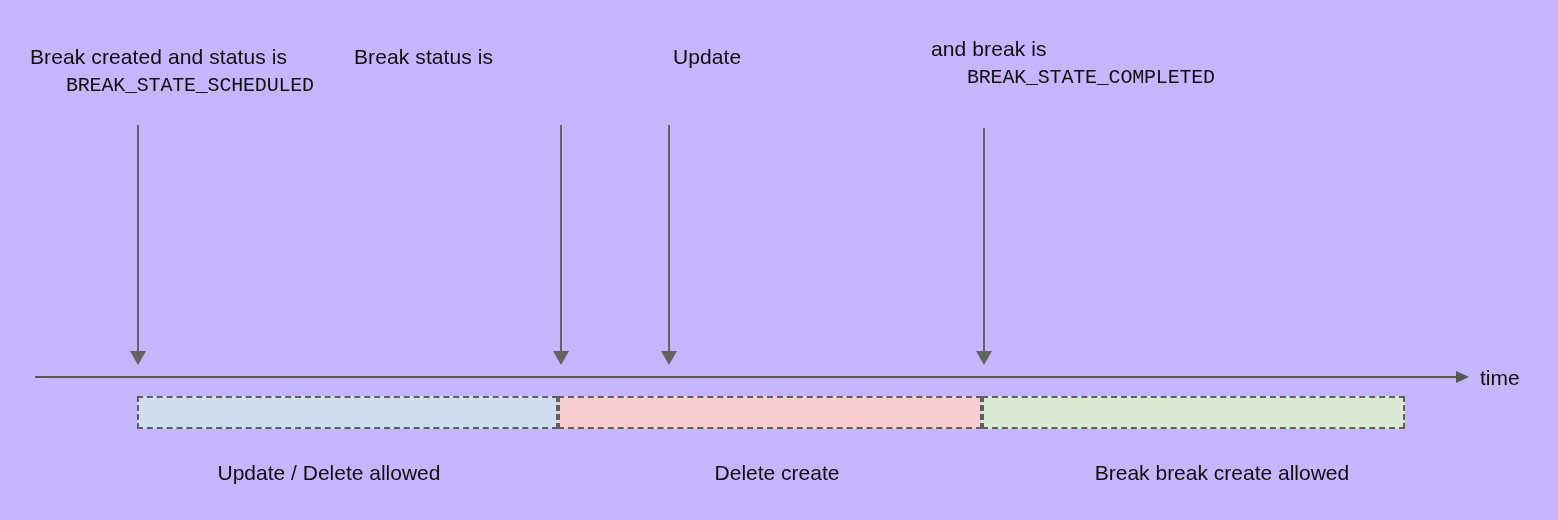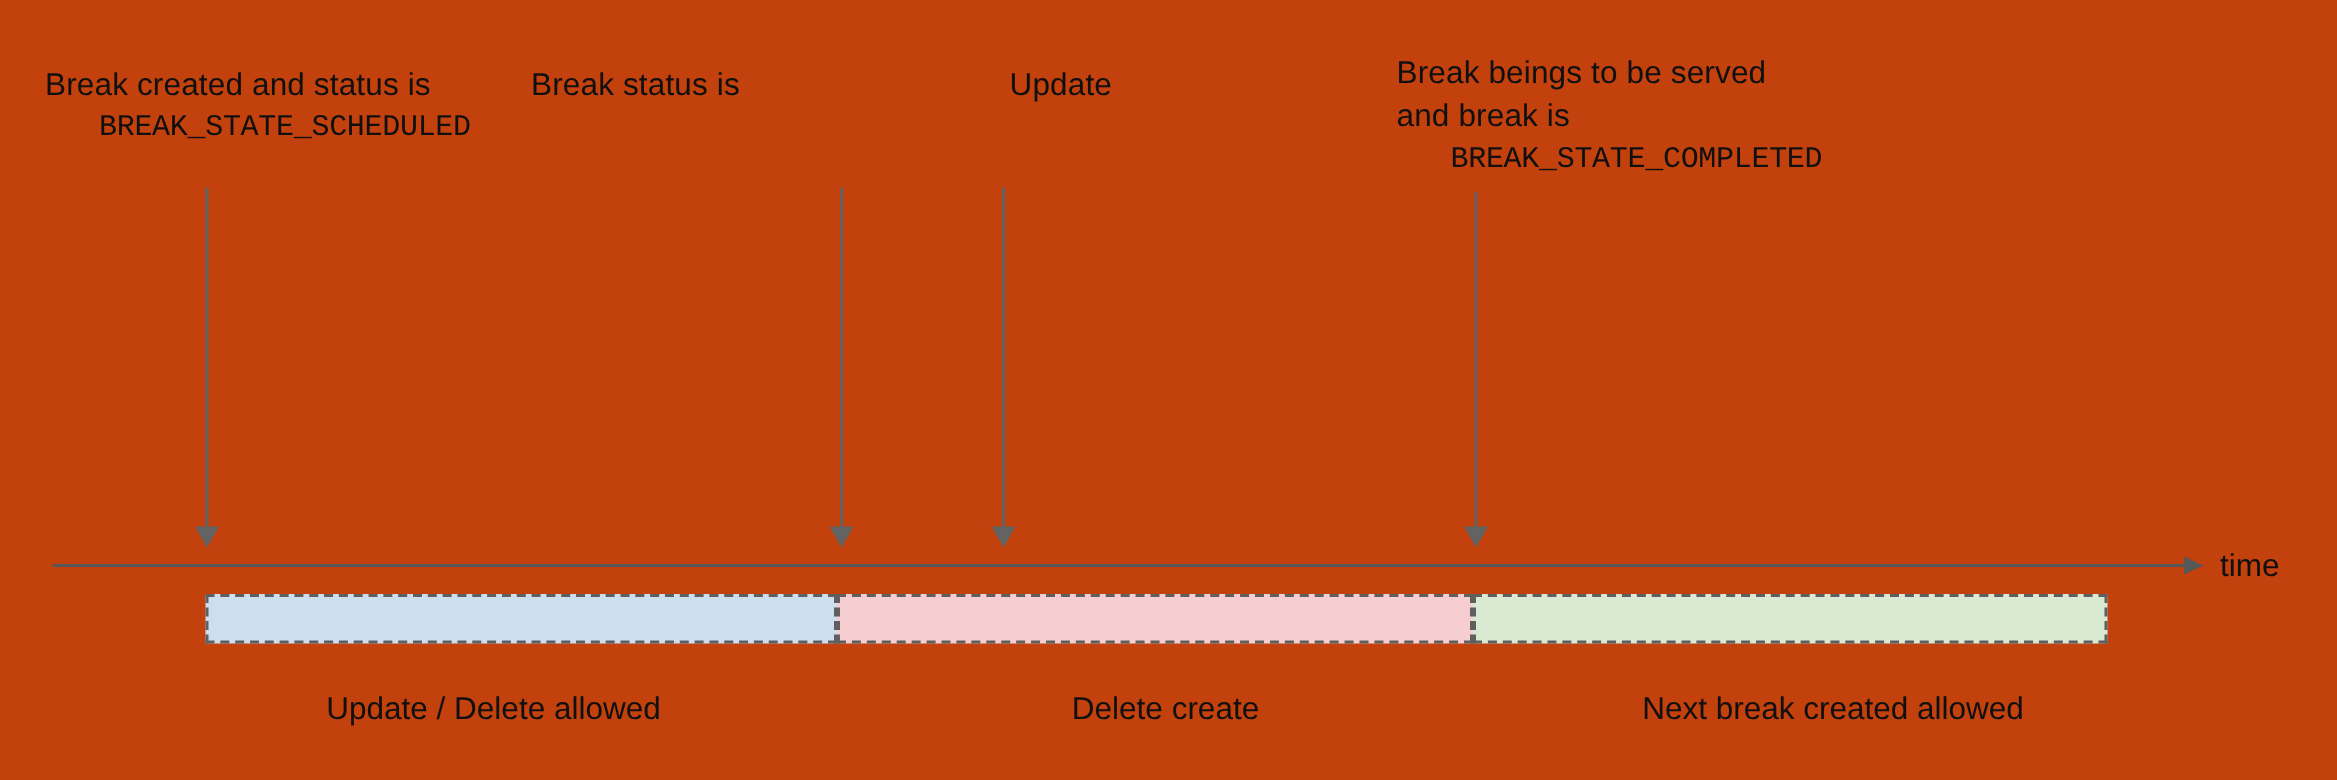--- a/index.html
+++ b/index.html
@@ -8,21 +8,21 @@
     background: #ffffff;
   }
   body {
     font-family: "Liberation Sans", sans-serif;
     -webkit-font-smoothing: antialiased;
   }
   #canvas {
     position: relative;
     width: 1558px;
     height: 520px;
-    background: #c2410c;
+    background: #c4b5fd;
     overflow: hidden;
   }
 
   
   .annotation {
     position: absolute;
     color: #101010;
     line-height: 29px;
     white-space: nowrap;
   }
@@ -126,21 +126,20 @@
 
   <div class="annotation" style="left:354px; top:42px;">
     <span class="line sans">Break status is</span>
   </div>
 
   <div class="annotation" style="left:673px; top:42px;">
     <span class="line sans">Update</span>
   </div>
 
   <div class="annotation" style="left:931px; top:34px;">
-    <span class="line sans">Break beings to be served</span>
     <span class="line sans">and break is</span>
     <span class="line mono">BREAK_STATE_COMPLETED</span>
   </div>
 
   <div class="varrow" style="left:128px; top:125px; height:240px;">
     <div class="shaft"></div>
     <div class="head"></div>
   </div>
 
   <div class="varrow" style="left:551px; top:125px; height:240px;">
@@ -163,15 +162,15 @@
     <div class="head"></div>
   </div>
   <div id="axis-label" style="left:1480px; top:366px;text-align:right;">time</div>
 
   <div class="segment" style="left:137px; width:421px; background:#cddfef;"></div>
   <div class="segment" style="left:558px; width:424px; background:#f6cdd1;"></div>
   <div class="segment" style="left:982px; width:423px; background:#d9e9d2;"></div>
 
   <div class="caption" style="left:329px; top:461px;">Update / Delete allowed</div>
   <div class="caption" style="left:777px; top:461px;">Delete create</div>
-  <div class="caption" style="left:1222px; top:461px;">Next break created allowed</div>
+  <div class="caption" style="left:1222px; top:461px;">Break break create allowed</div>
 
 </div>
 
 </body></html>

